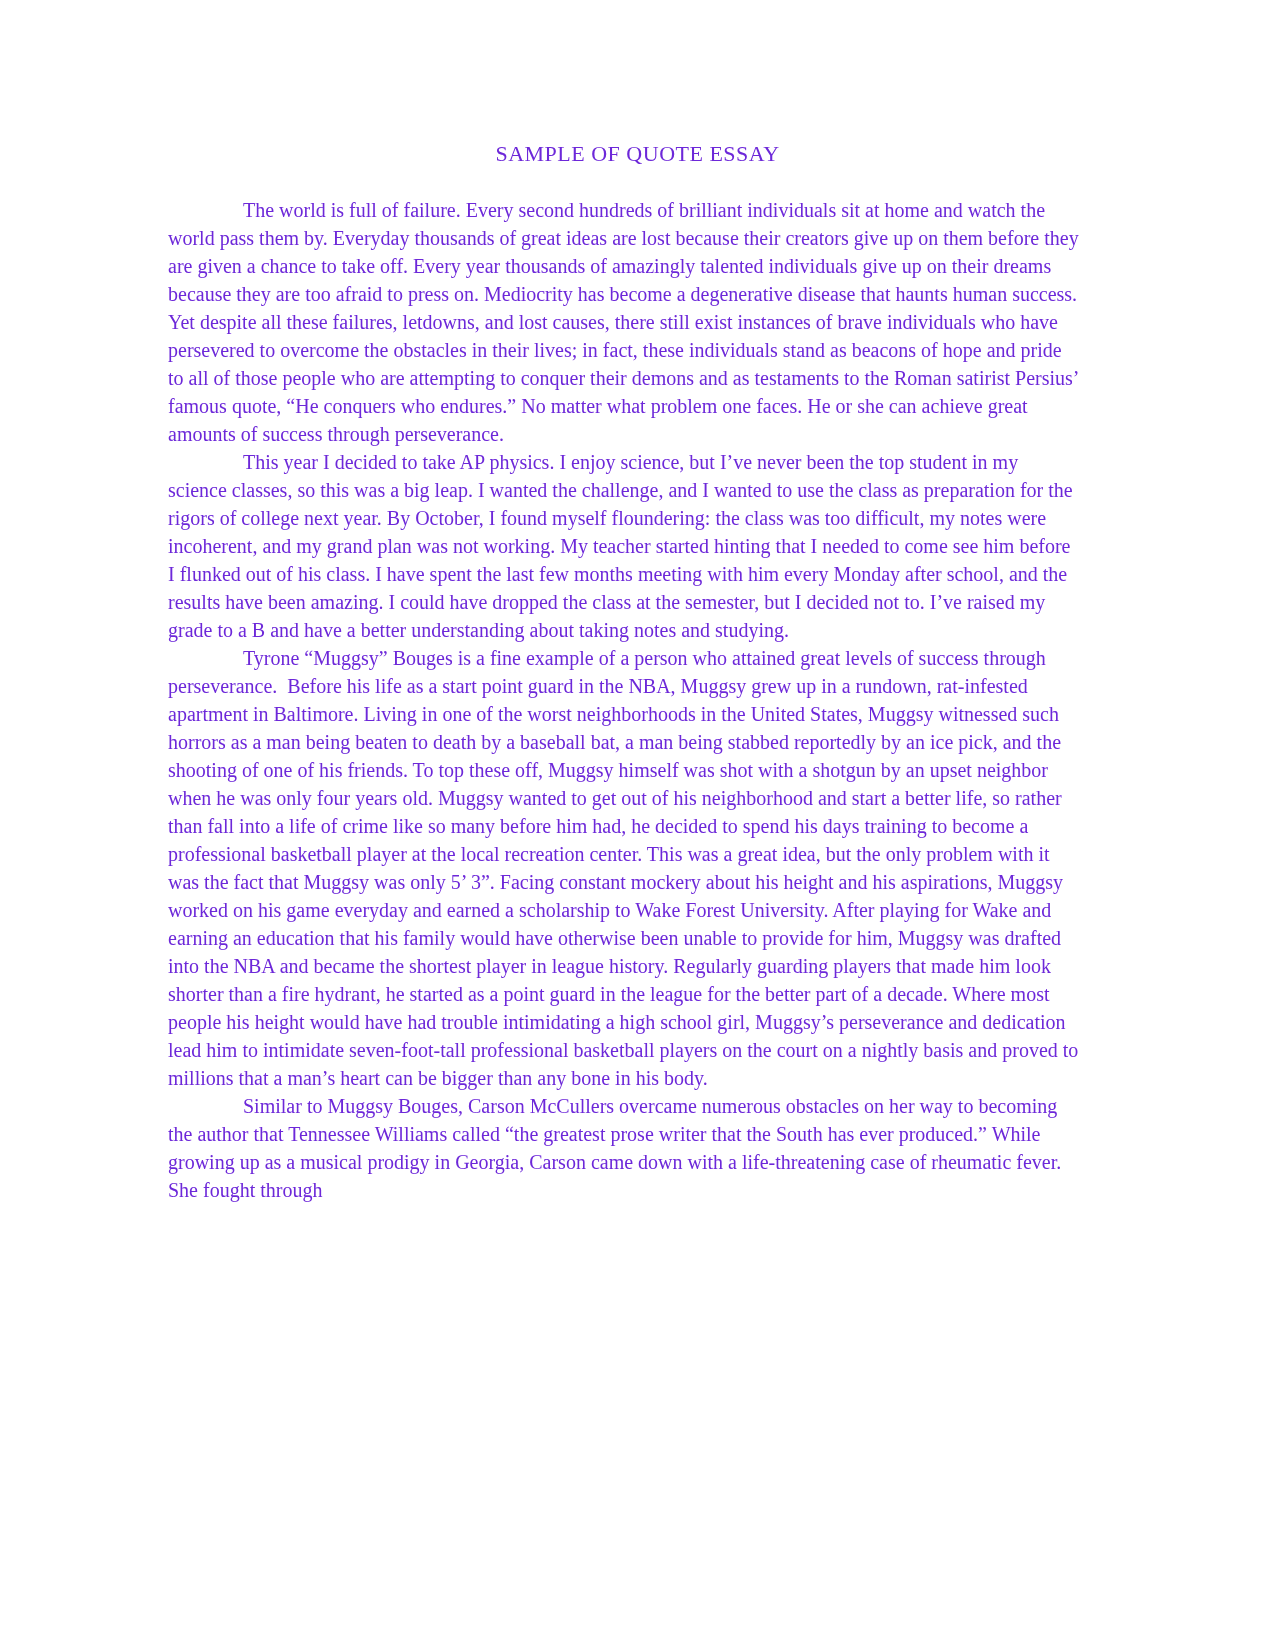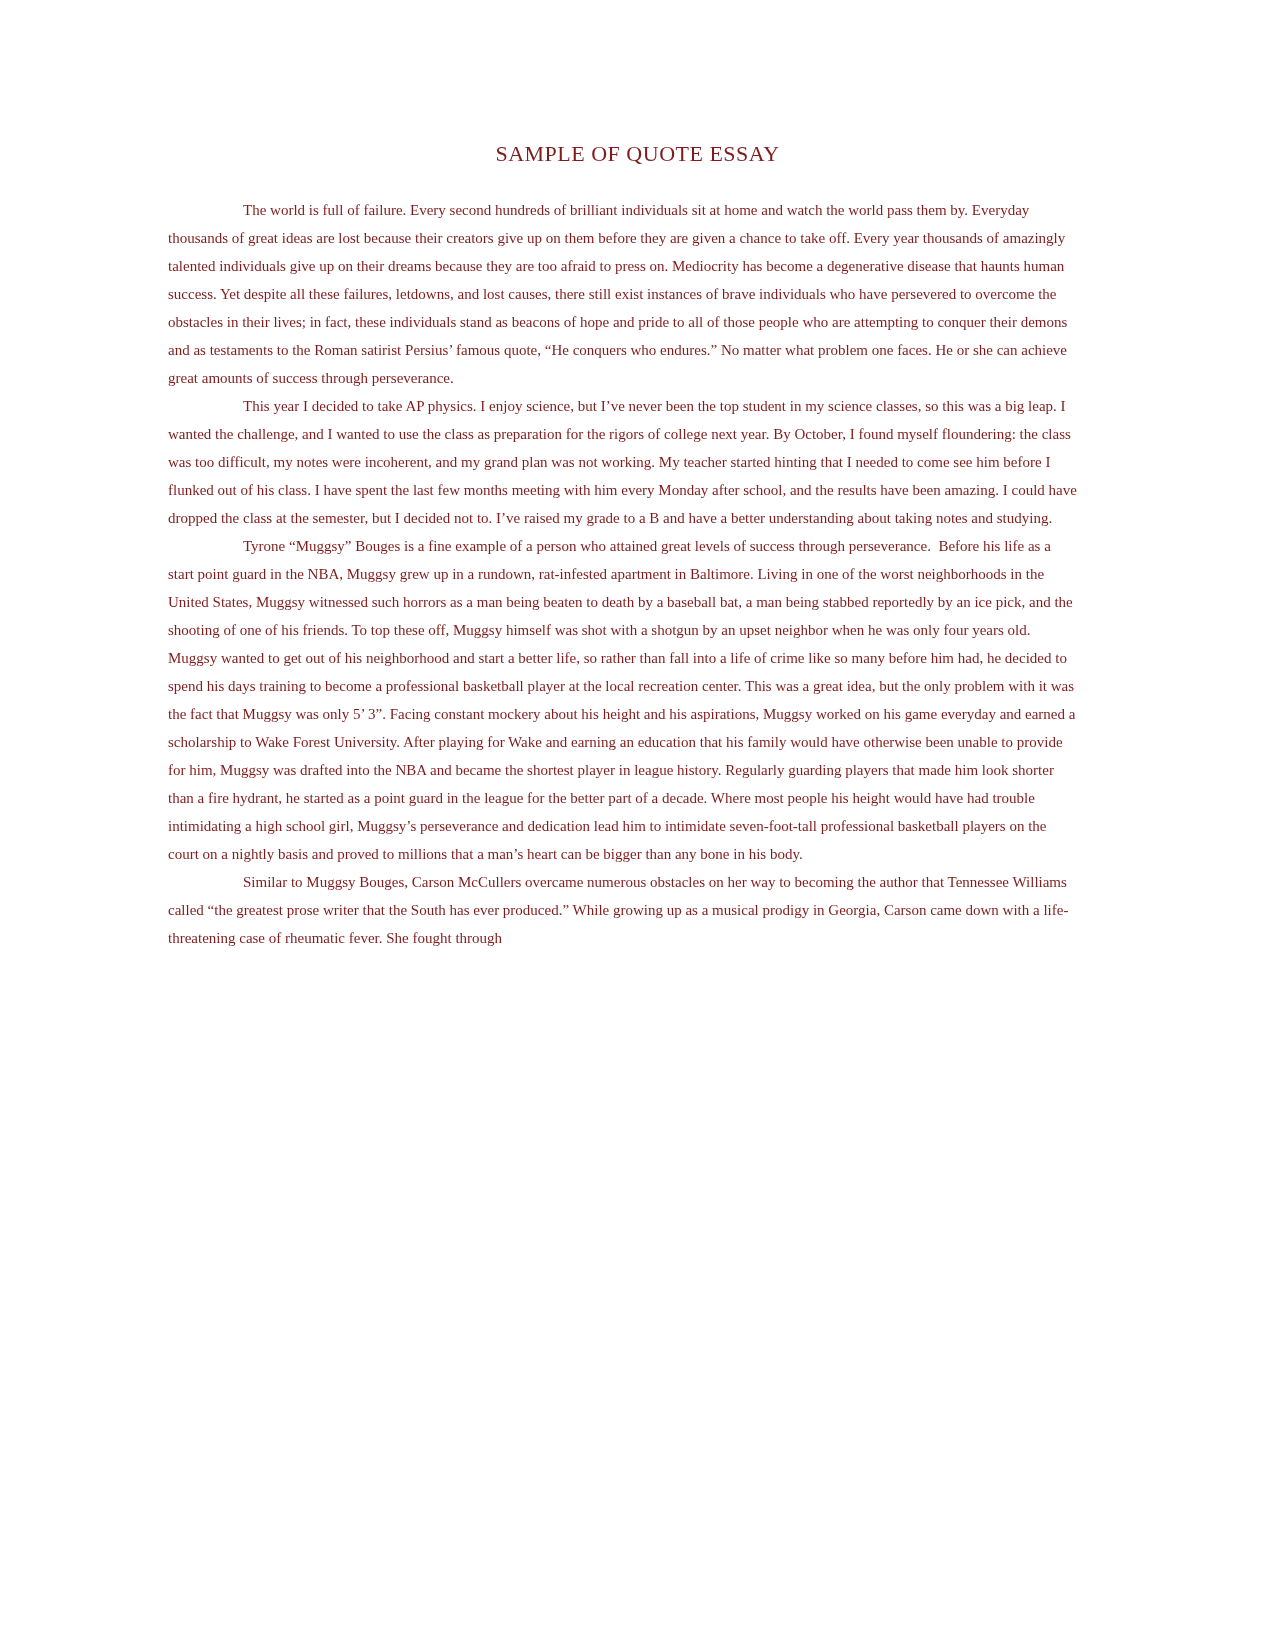--- a/index.html
+++ b/index.html
@@ -5,42 +5,42 @@
   html, body {
     margin: 0;
     padding: 0;
     background: #ffffff;
   }
   .page {
     position: relative;
     width: 1275px;
     height: 1650px;
     background: #ffffff;
-    color: #7f1d1d;
+    color: #6d28d9;
     font-family: "Liberation Serif", "DejaVu Serif", serif;
     overflow: hidden;
   }
   .essay-title {
     position: absolute;
     top: 140px;
     left: 168px;
     width: 939px;
     margin: 0;
     text-align: center;
     font-size: 22px;
     font-weight: normal;
     line-height: 28px;
     letter-spacing: 0.5px;
   }
   .essay-body {
     position: absolute;
     top: 196px;
     left: 168px;
     width: 912px;
-    font-size: 15px;
+    font-size: 20px;
     line-height: 28px;
     text-align: left;
   }
   .essay-body p {
     margin: 0;
     padding: 0;
     text-indent: 75px;
     white-space: pre-wrap;
   }
 </style>

